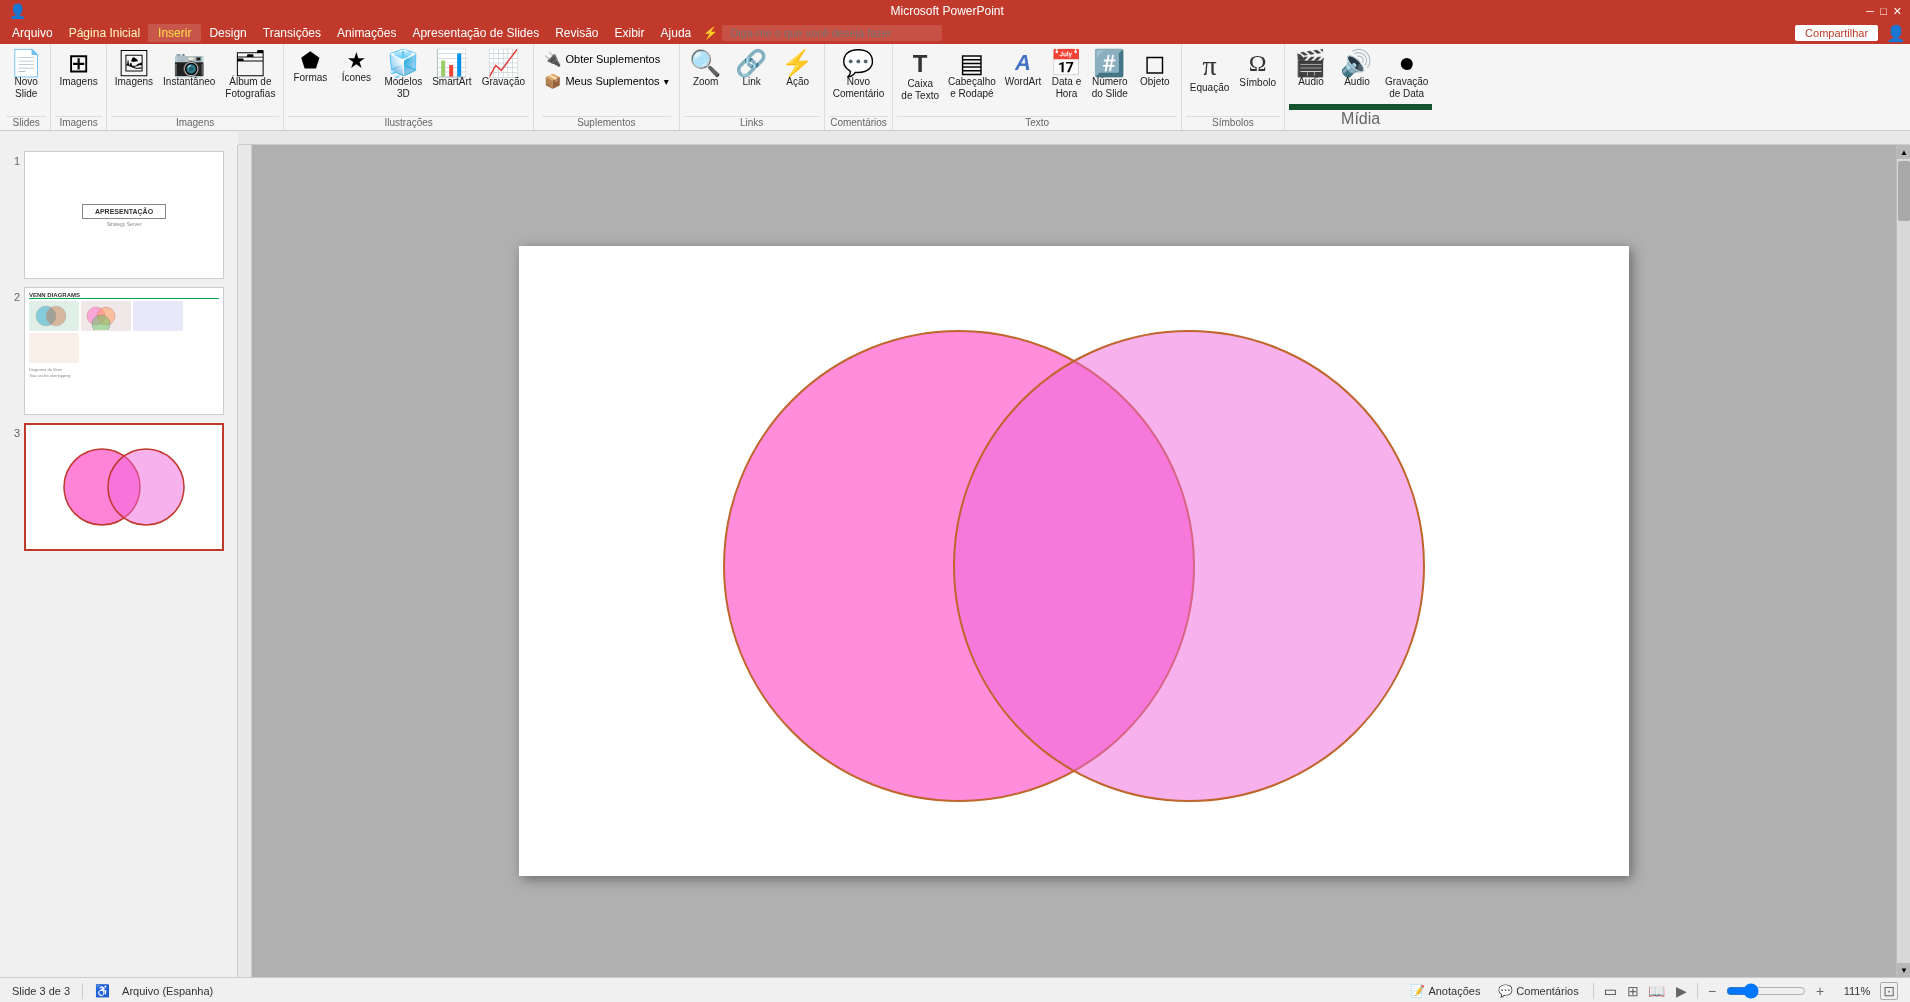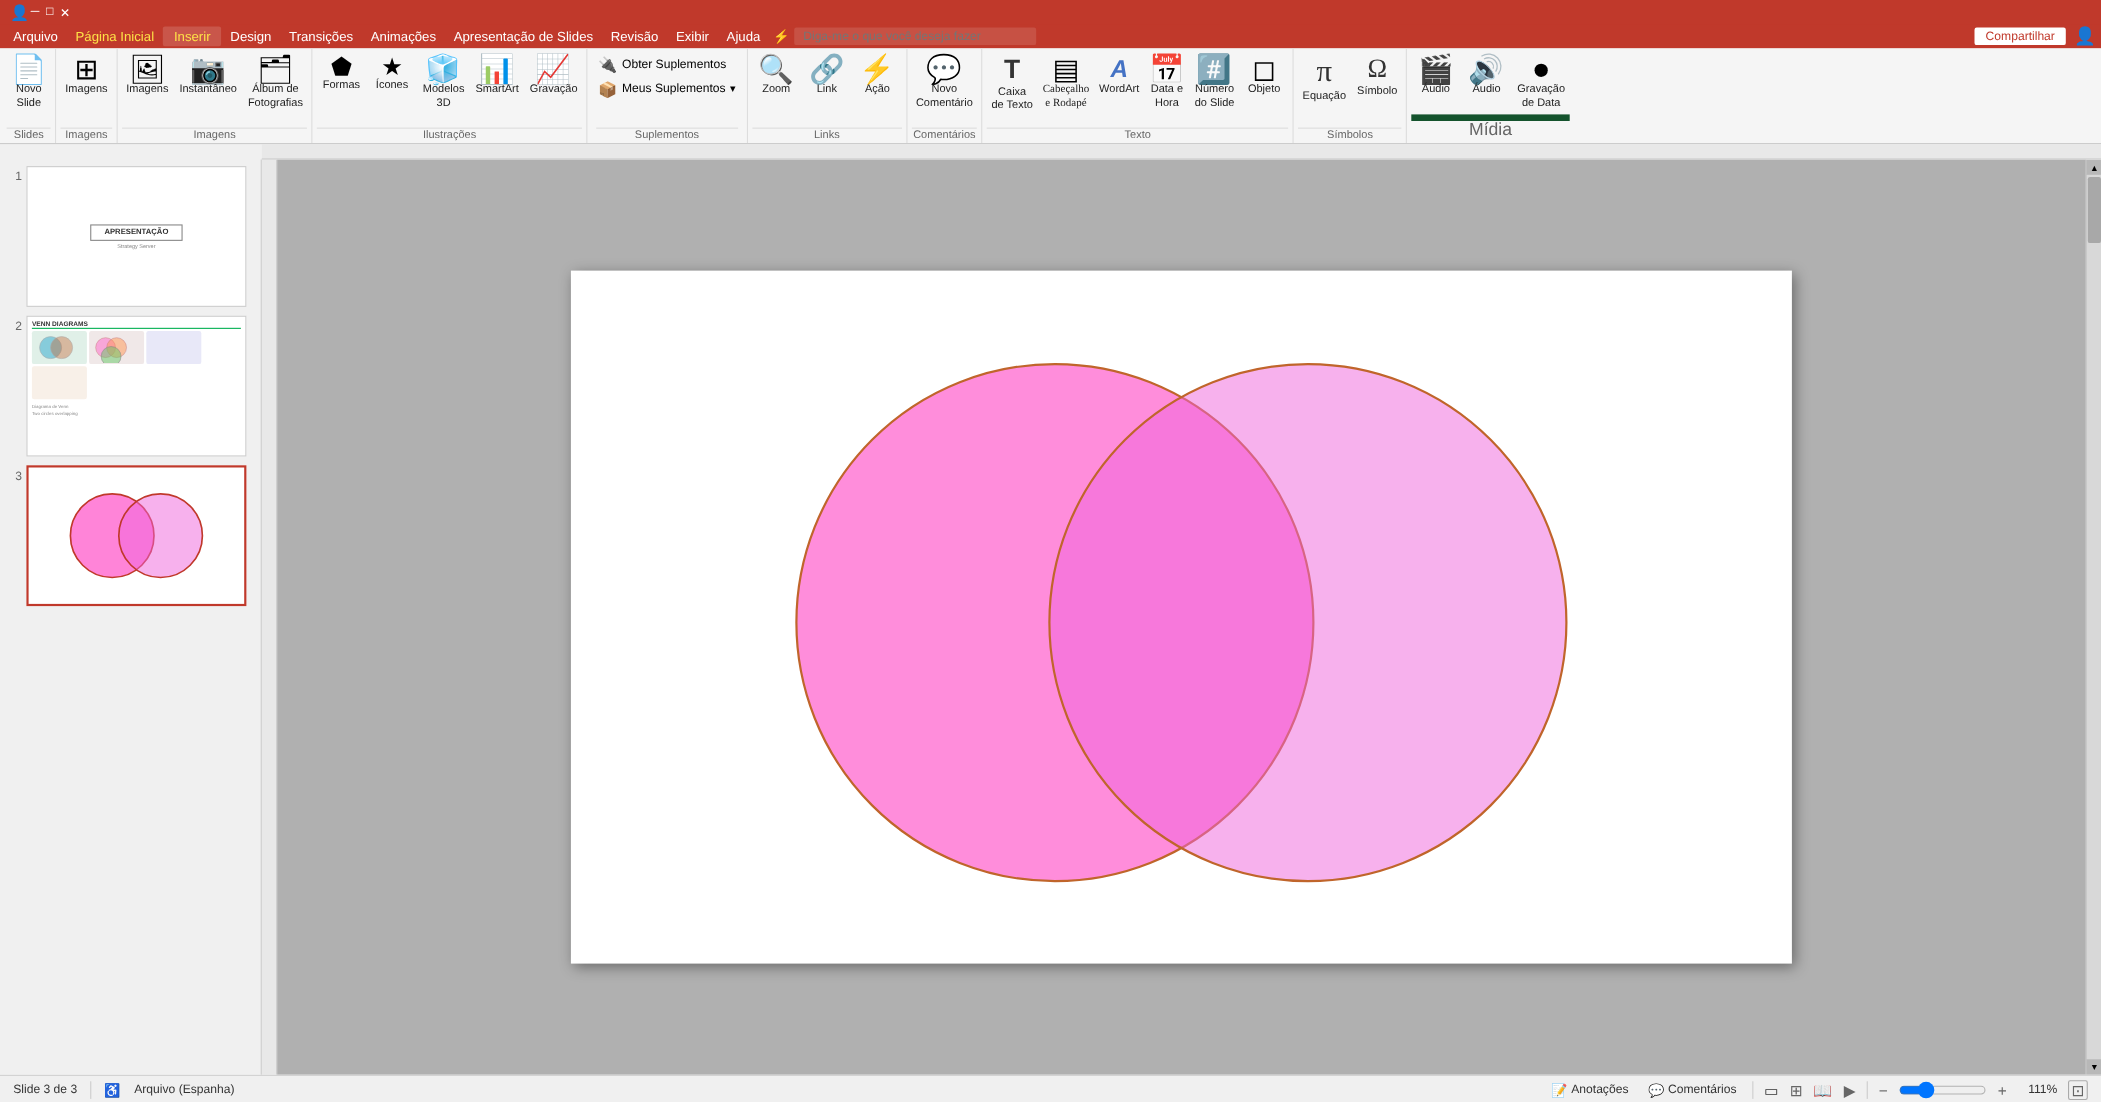--- a/index.html
+++ b/index.html
@@ -9,31 +9,32 @@
     .big-btn-icon { font-size: 26px; line-height: 1; }
     .big-btn-label { font-size: 10px; color: #222; text-align: center; line-height: 1.2; }
   </style>
 </head>
 <body>
 
 <div style="background:#c0392b; width:100%;">
 
   <div style="background:#c0392b; display:flex; align-items:center; height:22px; padding:0 8px;">
     <div style="color:white; font-size:14px; cursor:pointer; width:20px; text-align:center;">👤</div>
+    <div style="flex:1; text-align:center; color:white; font-size:12px;">Microsoft PowerPoint</div>
 
     <div style="display:flex; gap:6px;">
       <div style="color:white; font-size:11px; cursor:pointer;">─</div>
       <div style="color:white; font-size:11px; cursor:pointer;">□</div>
       <div style="color:white; font-size:11px; cursor:pointer;">✕</div>
     </div>
   </div>
 
   <div style="display:flex; align-items:center; height:22px; padding:0 4px;">
     <div style="color:white; padding:2px 8px; font-size:12px; cursor:pointer;">Arquivo</div>
-    <div style="color:#fde047; padding:2px 8px; font-size:12px; cursor:pointer;">Página Inicial</div>
+    <div style="color:#fef9c3; padding:2px 8px; font-size:12px; cursor:pointer;">Página Inicial</div>
     <div style="color:#fde047; padding:2px 10px; font-size:12px; cursor:pointer; background:rgba(255,255,255,0.15); border-radius:2px;">Inserir</div>
     <div style="color:white; padding:2px 8px; font-size:12px; cursor:pointer;">Design</div>
     <div style="color:white; padding:2px 8px; font-size:12px; cursor:pointer;">Transições</div>
     <div style="color:white; padding:2px 8px; font-size:12px; cursor:pointer;">Animações</div>
     <div style="color:white; padding:2px 8px; font-size:12px; cursor:pointer;">Apresentação de Slides</div>
     <div style="color:white; padding:2px 8px; font-size:12px; cursor:pointer;">Revisão</div>
     <div style="color:white; padding:2px 8px; font-size:12px; cursor:pointer;">Exibir</div>
     <div style="color:white; padding:2px 8px; font-size:12px; cursor:pointer;">Ajuda</div>
 
     <div style="color:#ffff00; font-size:12px; margin: 0 4px;">⚡</div>
@@ -162,21 +163,21 @@
 
   <div style="display:flex; flex-direction:column; border-right:1px solid #ddd; padding:2px 4px 0 4px;">
     <div style="display:flex; gap:1px; align-items:flex-start; flex:1; padding-top:2px;">
       <div class="big-btn" style="min-width:38px;">
         <div style="font-size:24px; font-weight:bold; color:#333;">T</div>
         <div class="big-btn-label" style="white-space:pre-line;">Caixa
 de Texto</div>
       </div>
       <div class="big-btn" style="min-width:46px;">
         <div class="big-btn-icon">▤</div>
-        <div class="big-btn-label" style="white-space:pre-line;font-family:Liberation Serif, serif;">Cabeçalho
+        <div class="big-btn-label" style="white-space:pre-line;">Cabeçalho
 e Rodapé</div>
       </div>
       <div class="big-btn">
         <div style="font-size:22px; font-weight:bold; font-style:italic; color:#4472C4;">A</div>
         <div class="big-btn-label">WordArt</div>
       </div>
       <div class="big-btn" style="min-width:38px;">
         <div class="big-btn-icon">📅</div>
         <div class="big-btn-label" style="white-space:pre-line;">Data e
 Hora</div>

